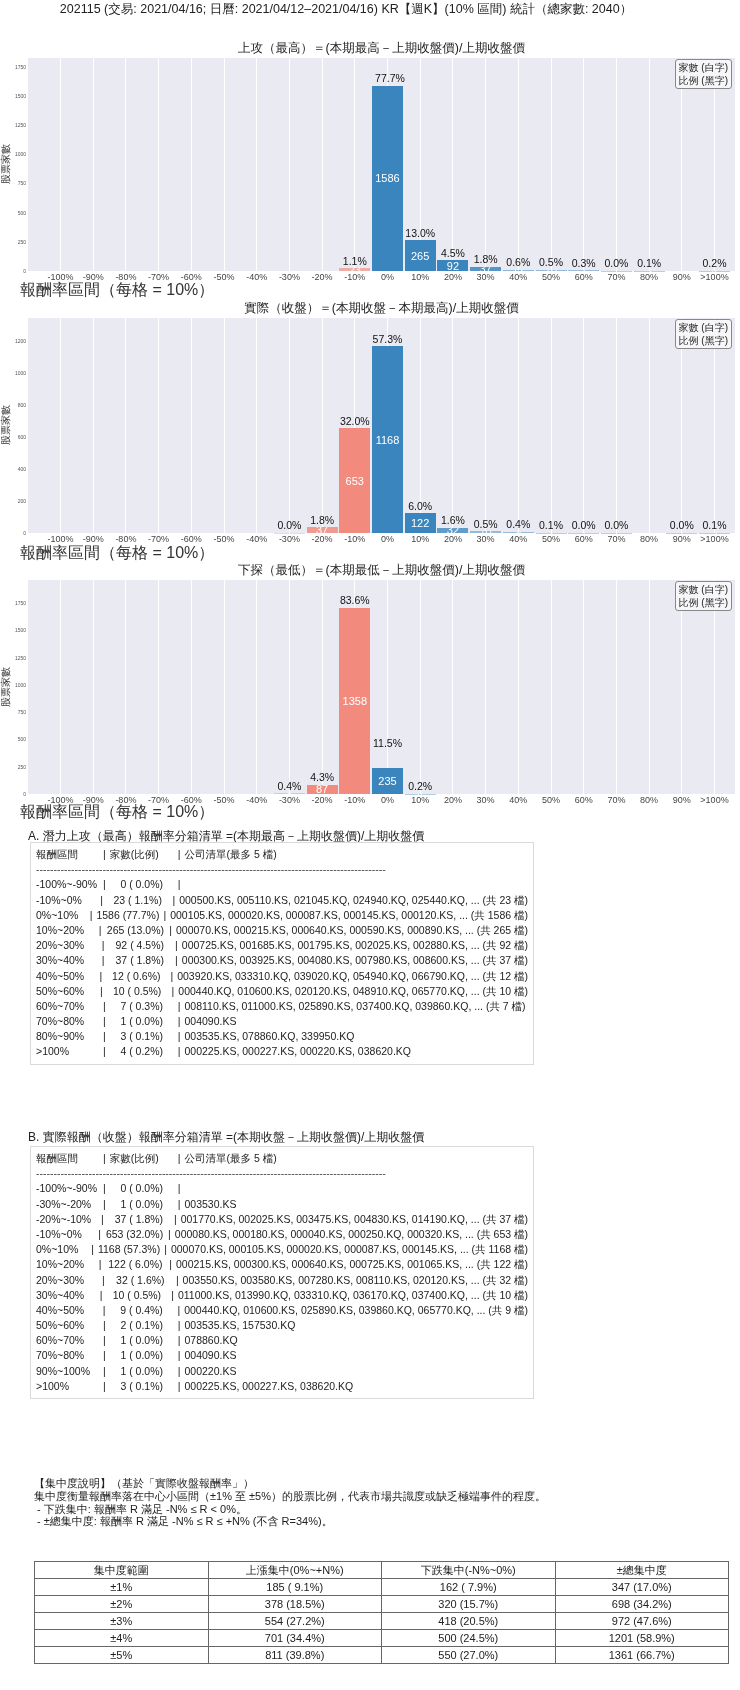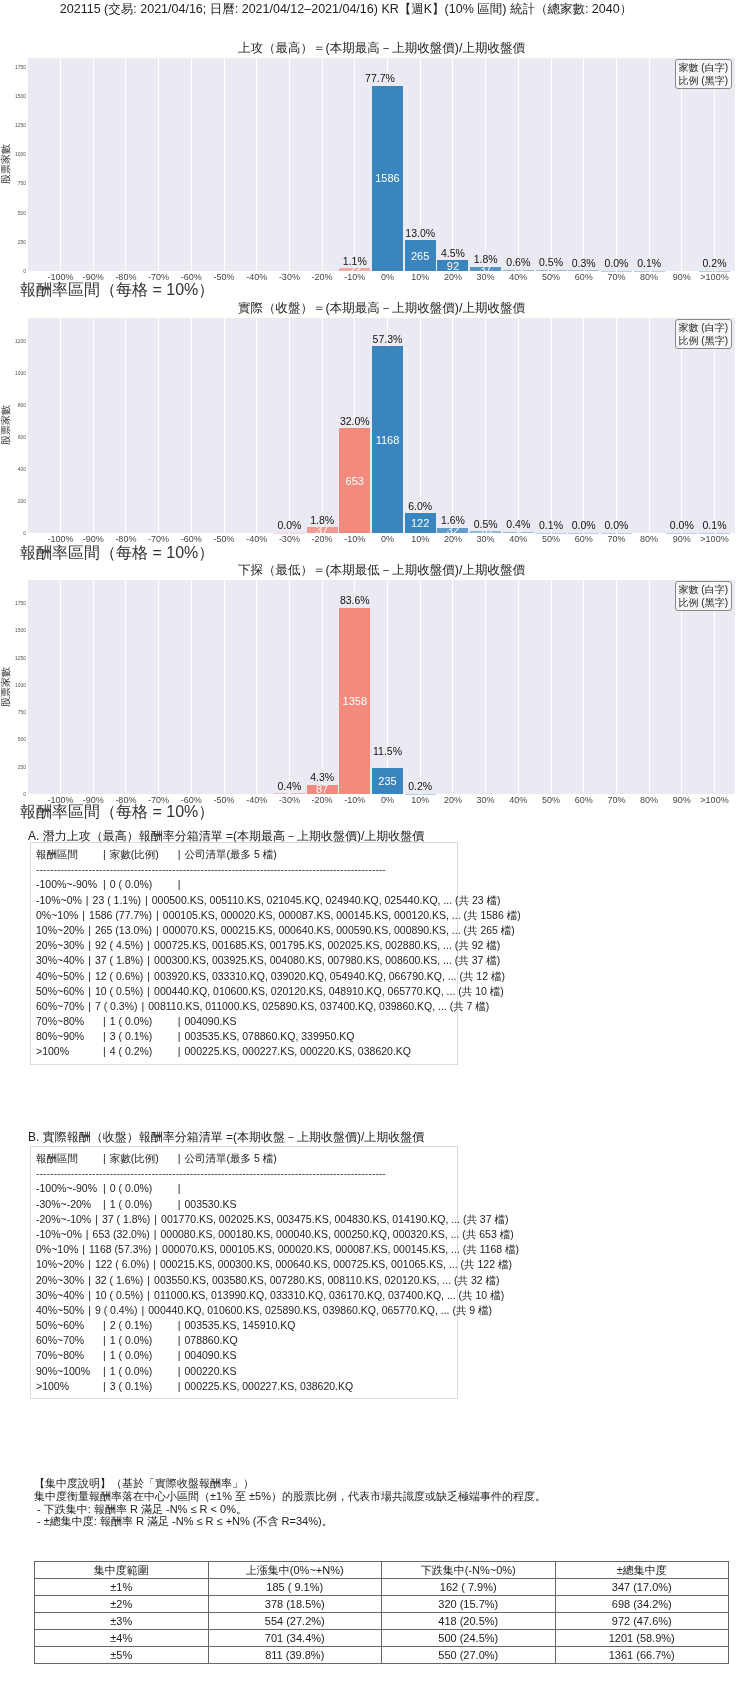--- a/index.html
+++ b/index.html
@@ -13,24 +13,24 @@
 .bar-count{position:absolute;left:0;right:0;top:50%;transform:translateY(-50%);text-align:center;color:#ffffff;font-size:11px;line-height:12px}
 .bar-pct{position:absolute;width:50px;text-align:center;font-size:10.5px;line-height:12px;color:#111}
 .legend{position:absolute;right:3px;top:1px;border:1px solid #888;border-radius:3px;background:#f7f7f9;padding:1px 3px;font-size:10px;line-height:13px;text-align:right;white-space:nowrap;color:#222}
 .yaxis{position:absolute;left:0;top:20px;width:26px}
 .ytick{position:absolute;right:0;font-size:5px;line-height:6px;color:#555}
 .ylabel{position:absolute;left:-24px;width:60px;text-align:center;transform:rotate(-90deg);font-size:10px;line-height:12px;color:#333;white-space:nowrap}
 .xaxis{position:absolute;left:28px;width:707px;height:12px}
 .xtick{position:absolute;top:0;width:40px;text-align:center;font-size:9px;line-height:11px;color:#444;white-space:nowrap}
 .xlabel{position:absolute;left:20px;width:707px;font-size:16px;line-height:12px;color:#333;white-space:nowrap}
 .sec-title{position:absolute;left:28px;font-size:12px;line-height:14px;color:#222;white-space:nowrap}
-.box{position:absolute;left:30px;width:428px;border:1px solid #d9d9d9;padding:4px 5px;font-size:10.5px;line-height:15.2px;color:#222;background:#fff}
+.box{position:absolute;left:30px;width:504px;border:1px solid #d9d9d9;padding:4px 5px;font-size:10.5px;line-height:15.2px;color:#222;background:#fff}
 .line{display:flex;white-space:pre;height:15.2px}
 .c-range{display:inline-block;width:63px}
-.c-count{display:inline-block;width:64px;text-align:left}
+.c-count{display:inline-block;width:64px;text-align:center}
 .c-count.left{text-align:left}
 .sep{display:inline-block;padding:0 4px}
 .c-list{display:inline-block}
 .dash{letter-spacing:0;color:#444}
 .conc{position:absolute;left:34px;top:1477px;font-size:11px;line-height:12.8px;color:#222}
 .conc div{white-space:pre}
 .conc-table{position:absolute;left:34px;top:1561px;width:695px;border-collapse:collapse;font-size:11px;color:#222}
 .conc-table th,.conc-table td{border:1px solid #666;height:17px;text-align:center;font-weight:normal;padding:0;width:25%}
 </style>
 </head>
@@ -77,21 +77,21 @@
       <div>家數 (白字)</div>
       <div>比例 (黑字)</div>
     </div>
   <div class="bar" style="left: 311.3px; height: 2.68586px; background: rgb(242, 139, 126); opacity: 0.65;">
         <span class="bar-count">23</span>
       </div>
       <div class="bar-pct" style="left: 301.8px; bottom: 4.18586px;">1.1%</div>
       <div class="bar" style="left: 344px; height: 185.207px; background: rgb(58, 133, 190); opacity: 1;">
         <span class="bar-count">1586</span>
       </div>
-      <div class="bar-pct" style="left: 327px; bottom: 186.707px;">77.7%</div>
+      <div class="bar-pct" style="left: 337px; bottom: 186.707px;">77.7%</div>
       <div class="bar" style="left: 376.7px; height: 30.9457px; background: rgb(58, 133, 190); opacity: 1;">
         <span class="bar-count">265</span>
       </div>
       <div class="bar-pct" style="left: 367.2px; bottom: 32.4457px;">13.0%</div>
       <div class="bar" style="left: 409.4px; height: 10.7434px; background: rgb(58, 133, 190); opacity: 1;">
         <span class="bar-count">92</span>
       </div>
       <div class="bar-pct" style="left: 399.9px; bottom: 12.2434px;">4.5%</div>
       <div class="bar" style="left: 442.1px; height: 4.32072px; background: rgb(58, 133, 190); opacity: 0.83;">
         <span class="bar-count">37</span>
@@ -142,21 +142,21 @@
       <div class="xtick" style="left: 535.7px;">60%</div>
       <div class="xtick" style="left: 568.4px;">70%</div>
       <div class="xtick" style="left: 601.1px;">80%</div>
       <div class="xtick" style="left: 633.8px;">90%</div>
       <div class="xtick" style="left: 666.5px;">&gt;100%</div>
     </div>
   <div class="xlabel" style="top:246px">報酬率區間（每格 = 10%）</div>
 </div>
 
 <div class="chart" style="top:298px">
-  <div class="chart-title">實際（收盤）＝(本期最高－上期收盤價)/上期收盤價</div>
+  <div class="chart-title">實際（收盤）＝(本期收盤－本期最高)/上期收盤價</div>
   <div class="yaxis" style="height:215px">
       <div class="ytick" style="top: 212px;">0</div>
       <div class="ytick" style="top: 179.982px;">200</div>
       <div class="ytick" style="top: 147.964px;">400</div>
       <div class="ytick" style="top: 115.946px;">600</div>
       <div class="ytick" style="top: 83.9285px;">800</div>
       <div class="ytick" style="top: 51.9106px;">1000</div>
       <div class="ytick" style="top: 19.8928px;">1200</div>
     </div>
   <div class="ylabel" style="top:121px">股票家數</div>
@@ -312,21 +312,21 @@
         <span class="bar-count">87</span>
       </div>
       <div class="bar-pct" style="left: 269.1px; bottom: 10.9893px;">4.3%</div>
       <div class="bar" style="left: 311.3px; height: 186.077px; background: rgb(242, 139, 126); opacity: 1;">
         <span class="bar-count">1358</span>
       </div>
       <div class="bar-pct" style="left: 301.8px; bottom: 187.577px;">83.6%</div>
       <div class="bar" style="left: 344px; height: 25.632px; background: rgb(58, 133, 190); opacity: 1;">
         <span class="bar-count">235</span>
       </div>
-      <div class="bar-pct" style="left: 334.5px; bottom: 37px;">11.5%</div>
+      <div class="bar-pct" style="left: 334.5px; bottom: 45px;">11.5%</div>
       <div class="bar" style="left: 376.7px; height: 0.43629px; background: rgb(58, 133, 190); opacity: 0.4;">
         <span class="bar-count">4</span>
       </div>
       <div class="bar-pct" style="left: 367.2px; bottom: 1.93629px;">0.2%</div>
     </div>
   <div class="xaxis" style="top:235px">
       <div class="xtick" style="left: 12.5px;">-100%</div>
       <div class="xtick" style="left: 45.2px;">-90%</div>
       <div class="xtick" style="left: 77.9px;">-80%</div>
       <div class="xtick" style="left: 110.6px;">-70%</div>
@@ -375,21 +375,21 @@
     <div class="line dash">----------------------------------------------------------------------------------------------------</div>
     <div class="line"><span class="c-range">-100%~-90%</span><span class="sep">|</span><span class="c-count">0 ( 0.0%)</span><span class="sep">|</span><span class="c-list"></span></div>
     <div class="line"><span class="c-range">-30%~-20%</span><span class="sep">|</span><span class="c-count">1 ( 0.0%)</span><span class="sep">|</span><span class="c-list">003530.KS</span></div>
     <div class="line"><span class="c-range">-20%~-10%</span><span class="sep">|</span><span class="c-count">37 ( 1.8%)</span><span class="sep">|</span><span class="c-list">001770.KS, 002025.KS, 003475.KS, 004830.KS, 014190.KQ, ... (共 37 檔)</span></div>
     <div class="line"><span class="c-range">-10%~0%</span><span class="sep">|</span><span class="c-count">653 (32.0%)</span><span class="sep">|</span><span class="c-list">000080.KS, 000180.KS, 000040.KS, 000250.KQ, 000320.KS, ... (共 653 檔)</span></div>
     <div class="line"><span class="c-range">0%~10%</span><span class="sep">|</span><span class="c-count">1168 (57.3%)</span><span class="sep">|</span><span class="c-list">000070.KS, 000105.KS, 000020.KS, 000087.KS, 000145.KS, ... (共 1168 檔)</span></div>
     <div class="line"><span class="c-range">10%~20%</span><span class="sep">|</span><span class="c-count">122 ( 6.0%)</span><span class="sep">|</span><span class="c-list">000215.KS, 000300.KS, 000640.KS, 000725.KS, 001065.KS, ... (共 122 檔)</span></div>
     <div class="line"><span class="c-range">20%~30%</span><span class="sep">|</span><span class="c-count">32 ( 1.6%)</span><span class="sep">|</span><span class="c-list">003550.KS, 003580.KS, 007280.KS, 008110.KS, 020120.KS, ... (共 32 檔)</span></div>
     <div class="line"><span class="c-range">30%~40%</span><span class="sep">|</span><span class="c-count">10 ( 0.5%)</span><span class="sep">|</span><span class="c-list">011000.KS, 013990.KQ, 033310.KQ, 036170.KQ, 037400.KQ, ... (共 10 檔)</span></div>
     <div class="line"><span class="c-range">40%~50%</span><span class="sep">|</span><span class="c-count">9 ( 0.4%)</span><span class="sep">|</span><span class="c-list">000440.KQ, 010600.KS, 025890.KS, 039860.KQ, 065770.KQ, ... (共 9 檔)</span></div>
-    <div class="line"><span class="c-range">50%~60%</span><span class="sep">|</span><span class="c-count">2 ( 0.1%)</span><span class="sep">|</span><span class="c-list">003535.KS, 145910.KQ</span></div>
+    <div class="line"><span class="c-range">50%~60%</span><span class="sep">|</span><span class="c-count">2 ( 0.1%)</span><span class="sep">|</span><span class="c-list">003535.KS, 157530.KQ</span></div>
     <div class="line"><span class="c-range">60%~70%</span><span class="sep">|</span><span class="c-count">1 ( 0.0%)</span><span class="sep">|</span><span class="c-list">078860.KQ</span></div>
     <div class="line"><span class="c-range">70%~80%</span><span class="sep">|</span><span class="c-count">1 ( 0.0%)</span><span class="sep">|</span><span class="c-list">004090.KS</span></div>
     <div class="line"><span class="c-range">90%~100%</span><span class="sep">|</span><span class="c-count">1 ( 0.0%)</span><span class="sep">|</span><span class="c-list">000220.KS</span></div>
     <div class="line"><span class="c-range">&gt;100%</span><span class="sep">|</span><span class="c-count">3 ( 0.1%)</span><span class="sep">|</span><span class="c-list">000225.KS, 000227.KS, 038620.KQ</span></div>
   </div>
 
 <div class="conc">
   <div>【集中度說明】（基於「實際收盤報酬率」）</div>
   <div>集中度衡量報酬率落在中心小區間（±1% 至 ±5%）的股票比例，代表市場共識度或缺乏極端事件的程度。</div>
   <div> - 下跌集中: 報酬率 R 滿足 -N% ≤ R &lt; 0%。</div>

